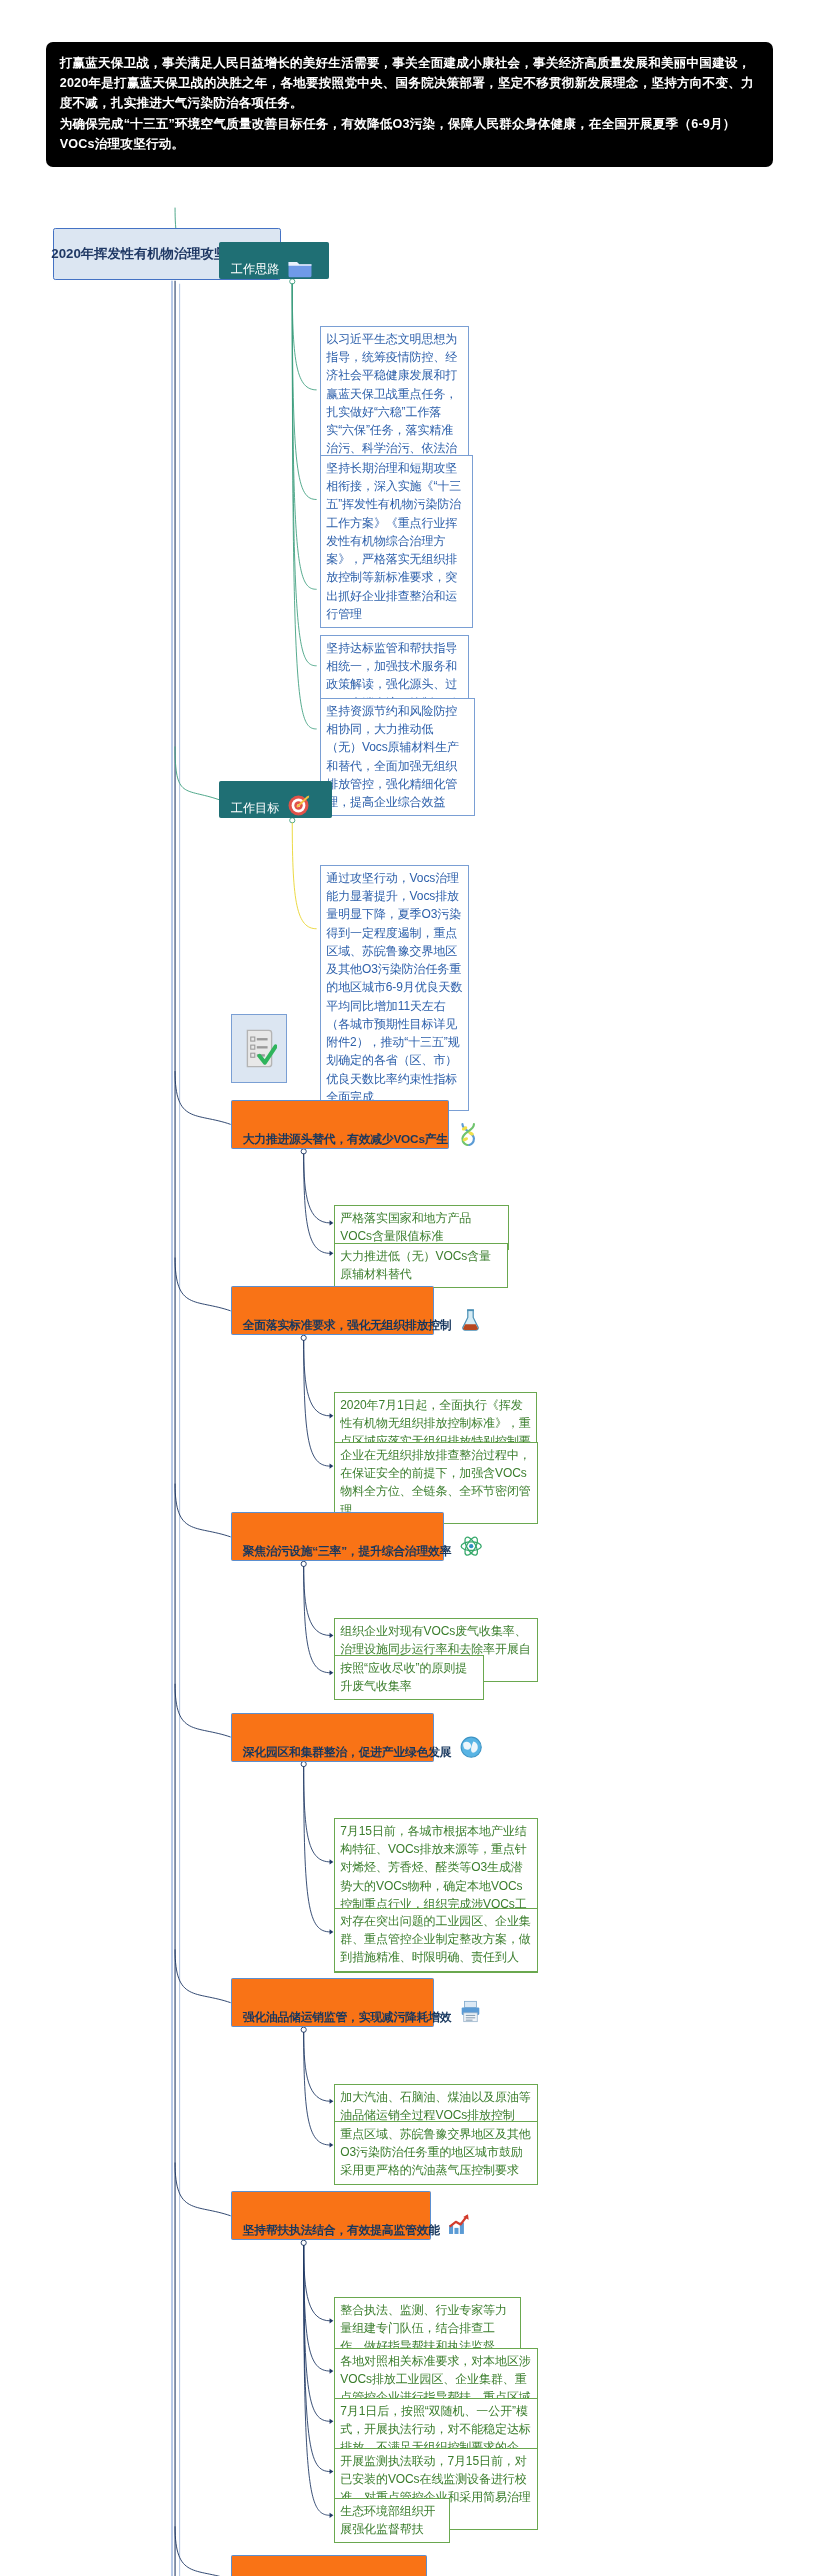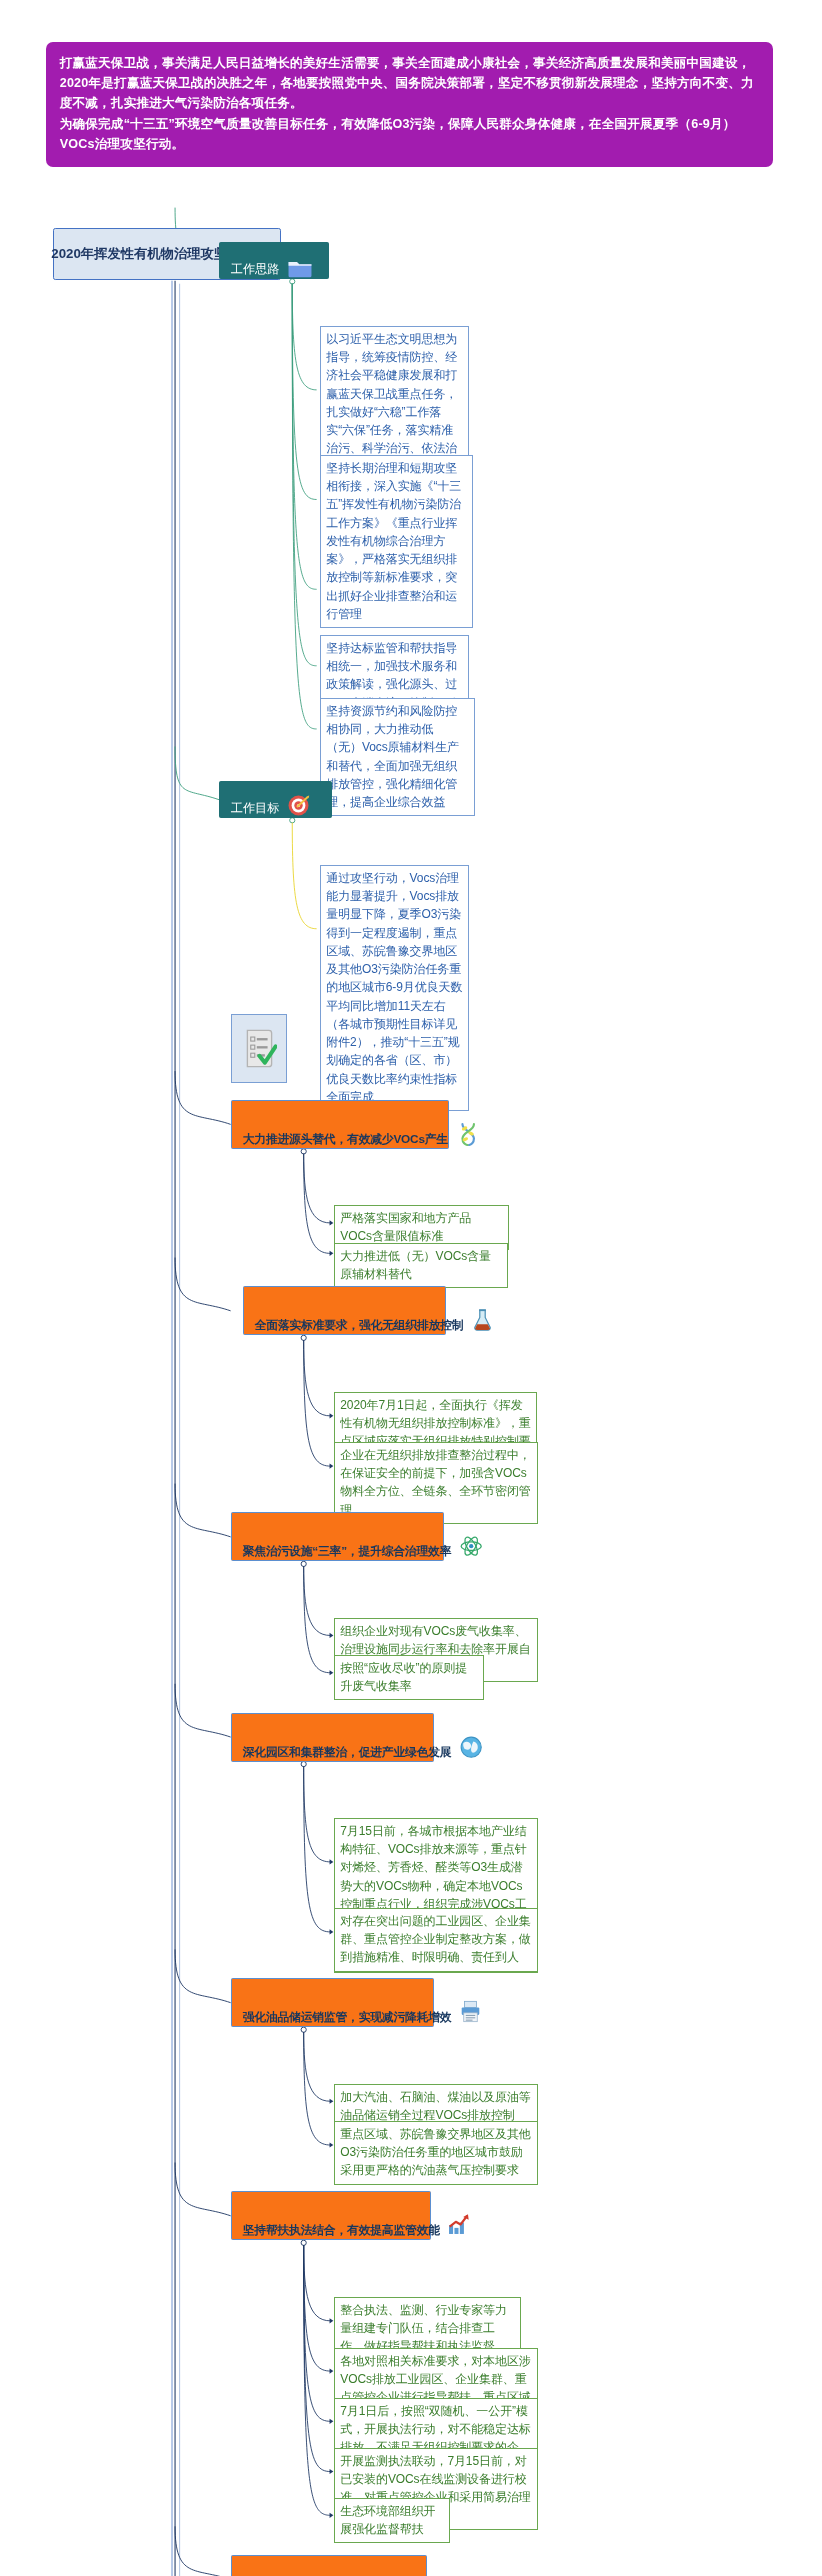--- a/index.html
+++ b/index.html
@@ -14,21 +14,21 @@
     height: 2576px;
     background: #ffffff;
     overflow: hidden;
   }
 
   
   .banner {
     position: absolute;
     left: 46px; top: 42px;
     width: 727px;
-    background: #a21caf;
+    background: #000000;
     color: #ffffff;
     border-radius: 6.9px;
     padding: 10.7px 13.7px 12.2px 13.7px;
     font-size: 12.6px;
     font-weight: bold;
     line-height: 1.62;
     letter-spacing: 0.2px;
   }
   .banner p { margin: 0; }
 
@@ -270,21 +270,21 @@
         <ellipse cx="12" cy="9" rx="4" ry="2.4" fill="#f0e04a" transform="rotate(-25 12 9)"></ellipse>
         <ellipse cx="21" cy="16" rx="4" ry="2.4" fill="#f0e04a" transform="rotate(25 21 16)"></ellipse>
         <ellipse cx="13" cy="24" rx="4" ry="2.4" fill="#f0e04a" transform="rotate(-25 13 24)"></ellipse>
       </svg>
     </span>
   </div>
 
   <div class="leaf green" style="left: 334px; top: 1205px; width: 175px;">严格落实国家和地方产品VOCs含量限值标准</div>
   <div class="leaf green" style="left: 334px; top: 1243px; width: 174px;">大力推进低（无）VOCs含量原辅材料替代</div>
 
-  <div class="chip chip-yellow" style="left: 231px; top: 1286px; width: 203px; height: 49px; margin-left: 12px;">
+  <div class="chip chip-yellow" style="left: 231px; top: 1286px; width: 203px; height: 49px;">
     <span class="chip-label">全面落实标准要求，强化无组织排放控制</span>
     <span class="icon ico-small">
       <svg viewBox="0 0 34 34" width="23" height="23">
         <path d="M13 3 h8 v11 l7 14 a3 3 0 0 1 -2.6 4.6 H8.6 A3 3 0 0 1 6 28 l7 -14 Z" fill="#d6ecf5" stroke="#4a8fb5" stroke-width="1.8"></path>
         <path d="M9.2 24 h15.6 l3 6 a3 3 0 0 1 -2.6 2.6 H8.8 A3 3 0 0 1 6.2 30 Z" fill="#b8471f"></path>
         <rect x="12" y="2" width="10" height="2.6" fill="#4a8fb5"></rect>
       </svg>
     </span>
   </div>
 

